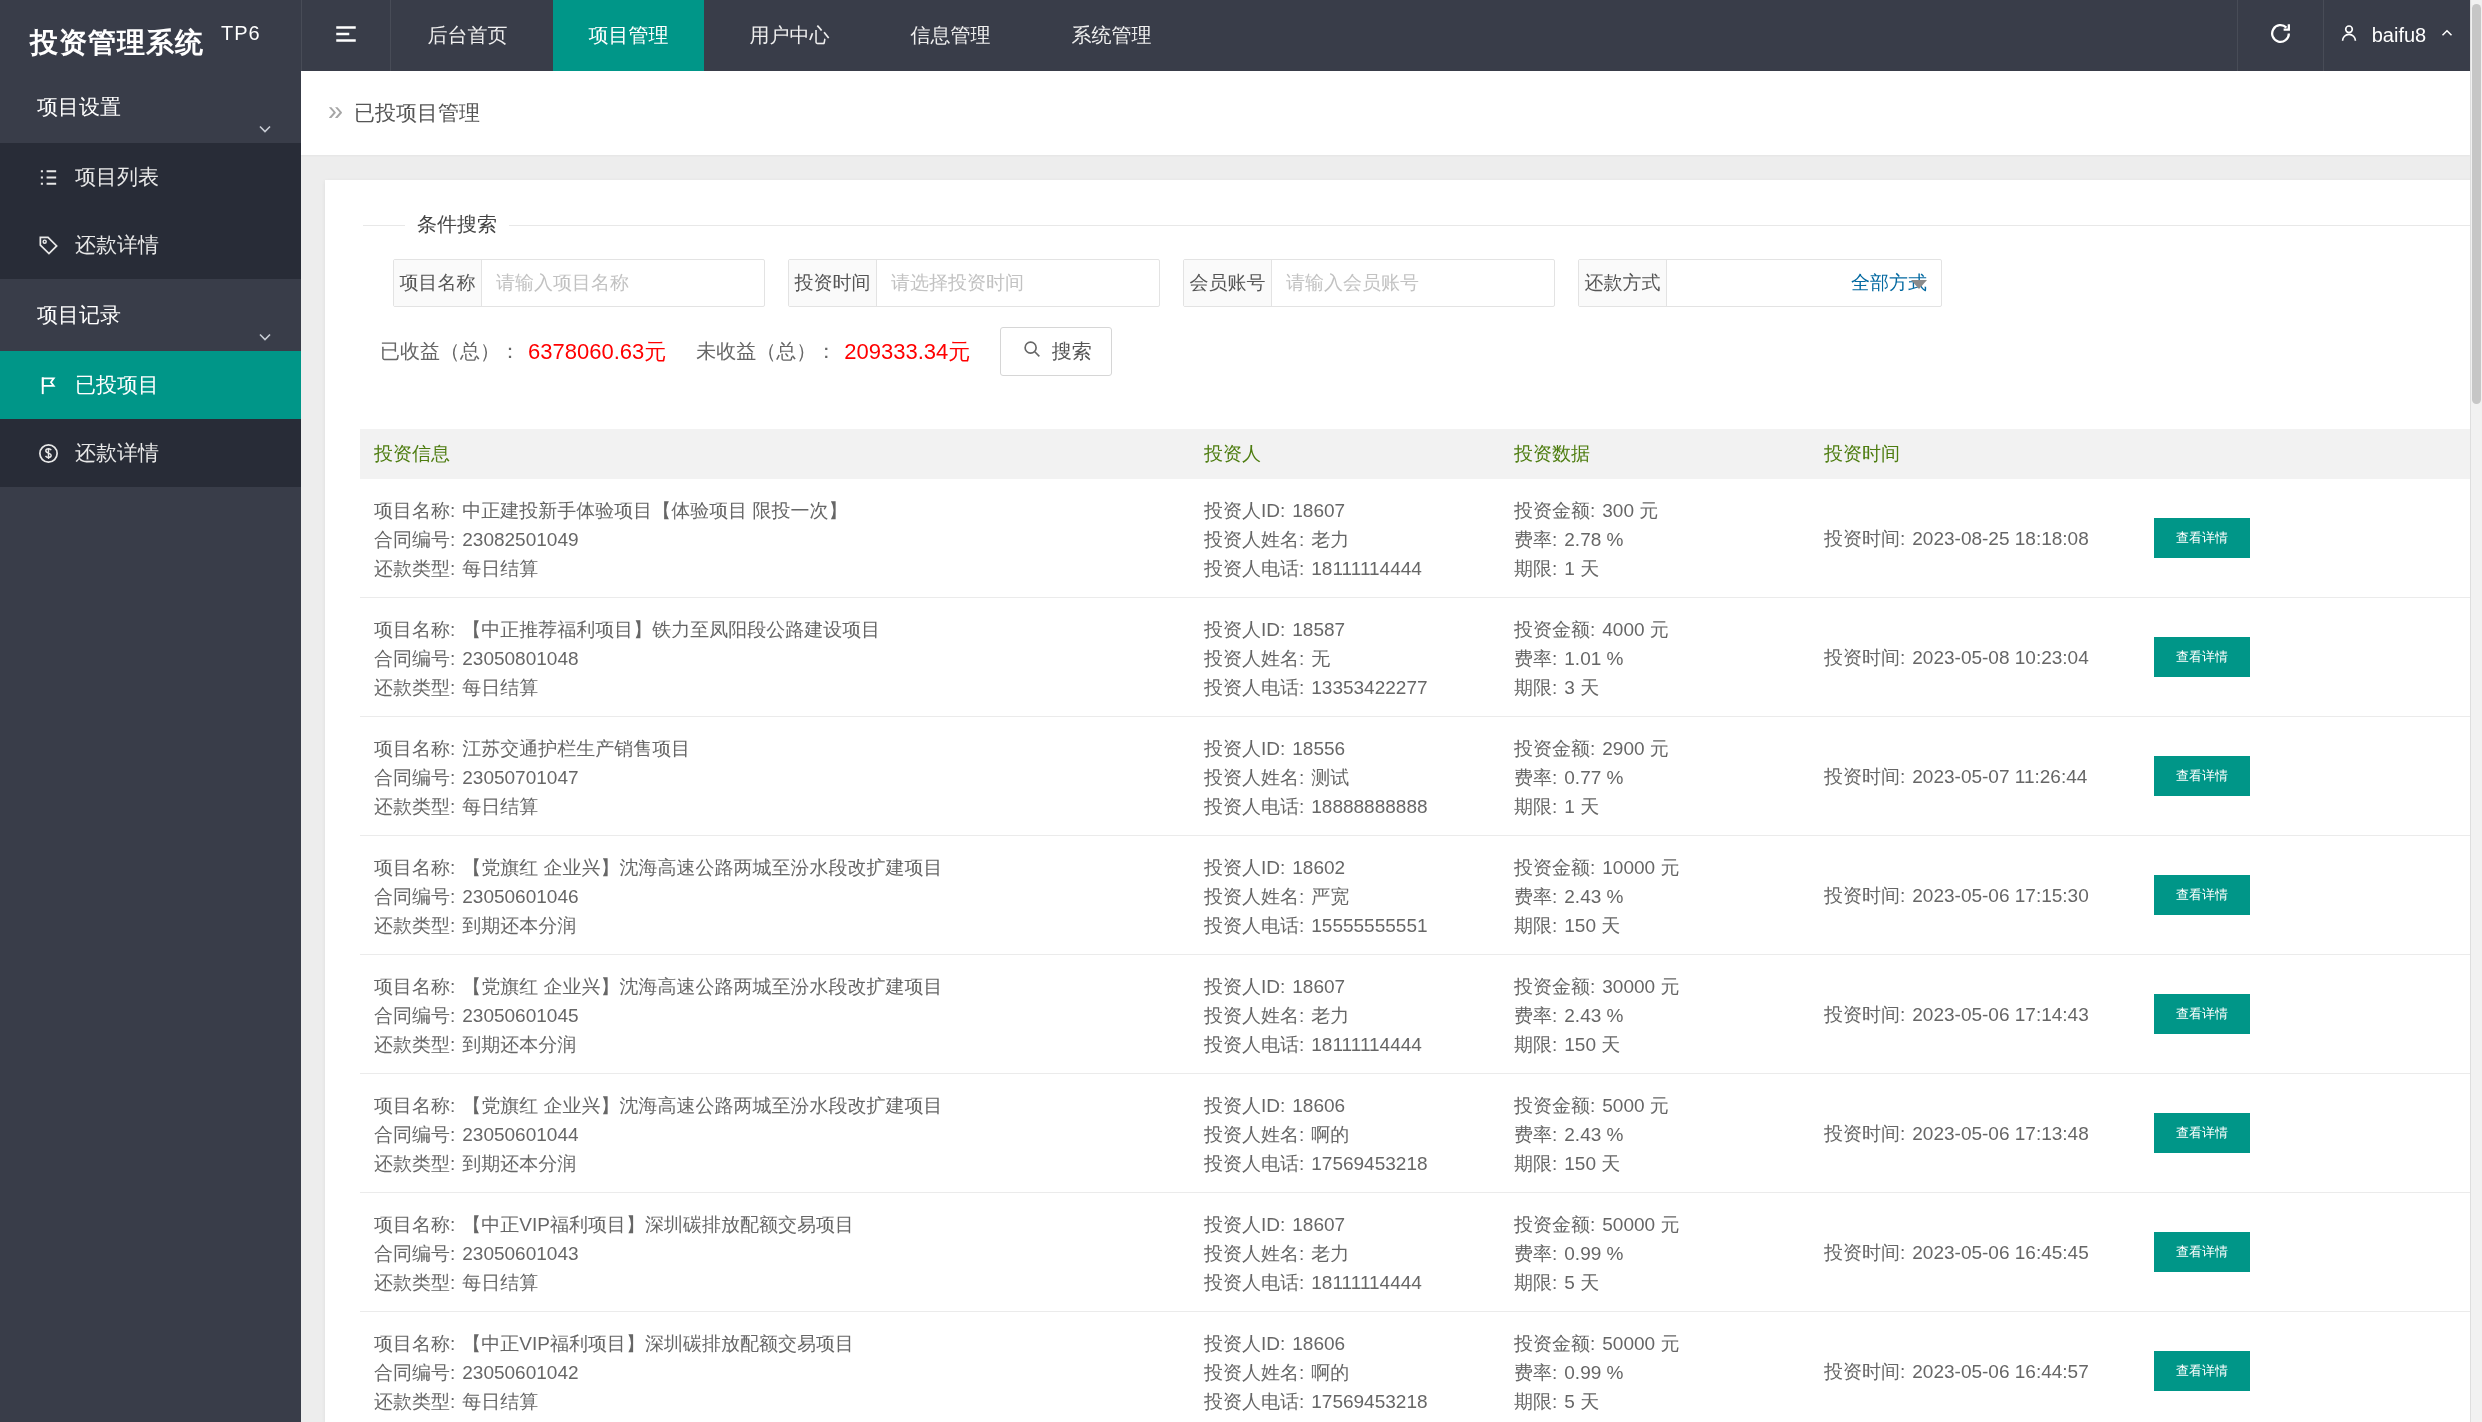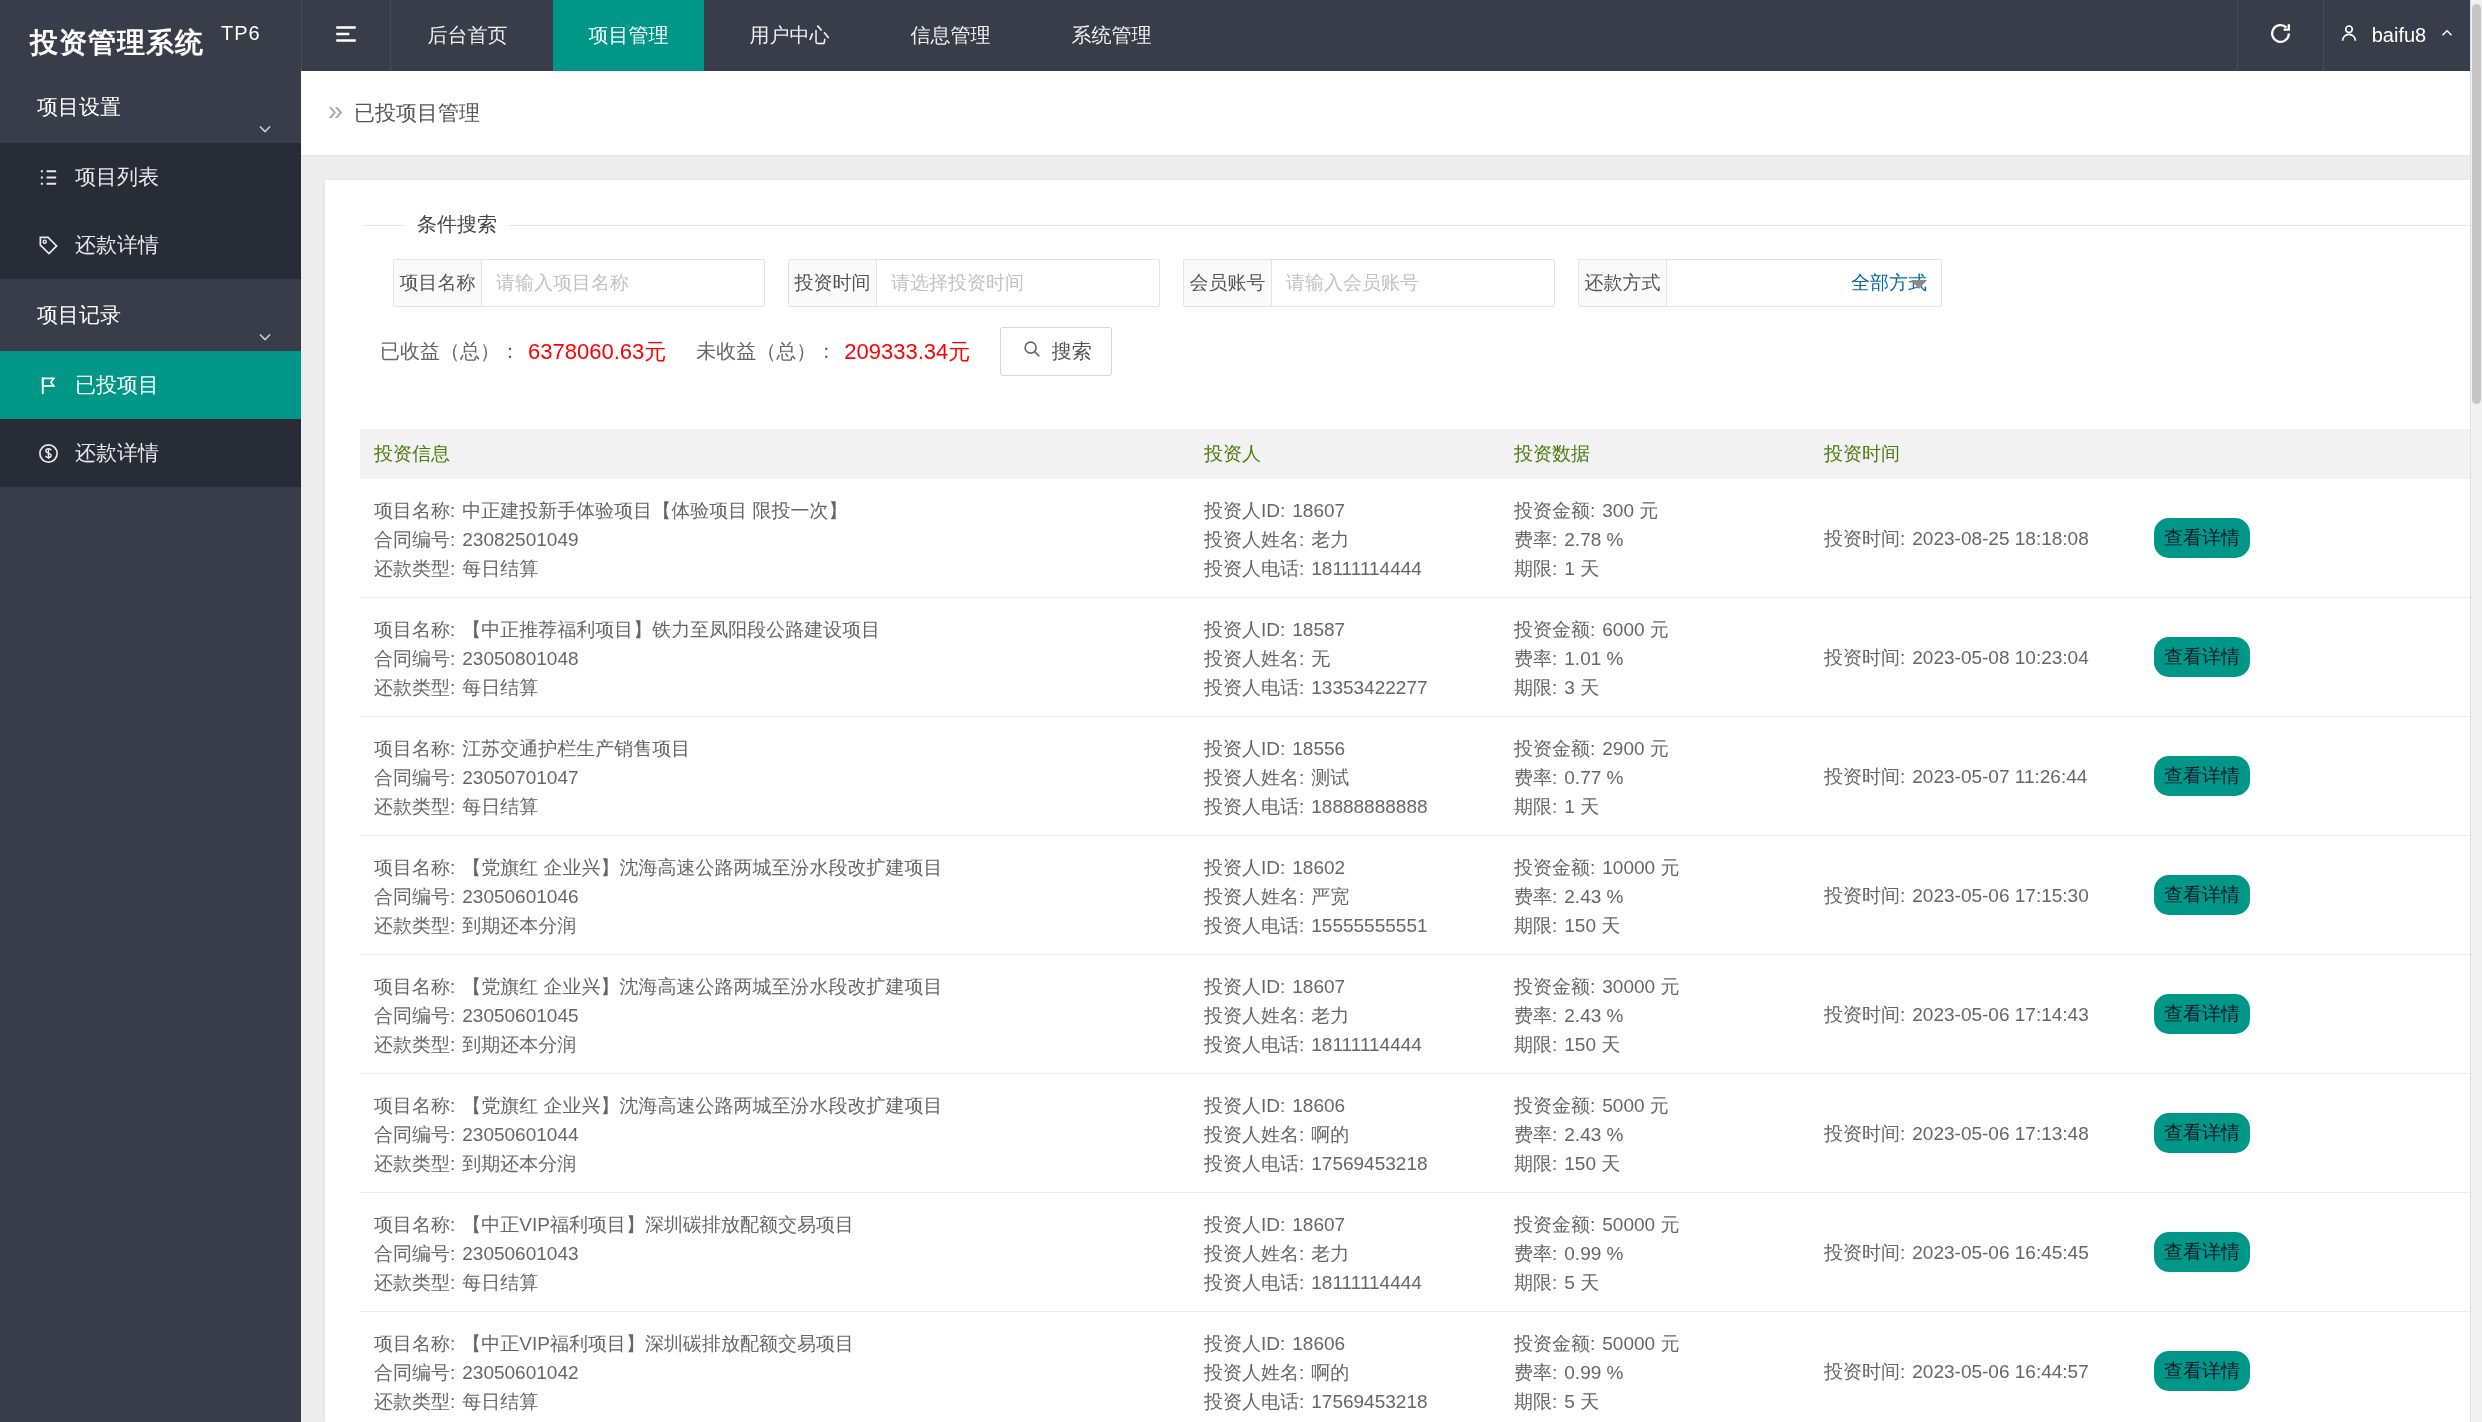--- a/index.html
+++ b/index.html
@@ -52,21 +52,21 @@
 
   .table{margin:53px 35px 0;}
   .thead{display:flex;height:50px;background:#F2F2F2;align-items:center;font-size:19px;color:#4d7c0f;}
   .hc{padding-left:14px;box-sizing:border-box;}
   .c1{width:830px;}.c2{width:310px;}.c3{width:310px;}.c4{width:330px;}.c5{flex:1;}
   .trow{display:flex;height:118px;border-bottom:1px solid #EBEBEB;font-size:19px;color:#666;}
   .cell{padding:17px 0 0 14px;box-sizing:border-box;}
   .cell.vcenter{display:flex;align-items:center;padding-top:0;}
   .line{line-height:29px;white-space:nowrap;}
   .lbl{margin-right:7px;}
-  .detail-btn{width:96px;height:40px;background:#009688;color:#0f172a;border:0;border-radius:15px;font-size:19px;cursor:pointer;}
+  .detail-btn{width:96px;height:40px;background:#009688;color:#ffffff;border:0;border-radius:0;font-size:13px;cursor:pointer;}
 
   
   .scrollbar{position:absolute;right:0;top:0;width:12px;height:1422px;background:#F1F1F1;border-left:1px solid #DEDEDE;box-sizing:border-box;z-index:9;}
   .sthumb{position:absolute;left:1px;top:4px;width:9px;height:400px;background:#C6C6C6;border-radius:5px;}
 </style>
 </head>
 <body>
 
 <div id="app">
 
@@ -255,21 +255,21 @@
       <div class="line"><span class="lbl">项目名称:</span><span>【中正推荐福利项目】铁力至凤阳段公路建设项目</span></div>
       <div class="line"><span class="lbl">合同编号:</span><span>23050801048</span></div>
       <div class="line"><span class="lbl">还款类型:</span><span>每日结算</span></div>
     </div>
     <div class="cell c2">
       <div class="line"><span class="lbl">投资人ID:</span><span>18587</span></div>
       <div class="line"><span class="lbl">投资人姓名:</span><span>无</span></div>
       <div class="line"><span class="lbl">投资人电话:</span><span>13353422277</span></div>
     </div>
     <div class="cell c3">
-      <div class="line"><span class="lbl">投资金额:</span><span>6000 元</span></div>
+      <div class="line"><span class="lbl">投资金额:</span><span>4000 元</span></div>
       <div class="line"><span class="lbl">费率:</span><span>1.01 %</span></div>
       <div class="line"><span class="lbl">期限:</span><span>3 天</span></div>
     </div>
     <div class="cell c4 vcenter">
       <div class="line"><span class="lbl">投资时间:</span><span>2023-05-08 10:23:04</span></div>
     </div>
     <div class="cell c5 vcenter">
       <button class="detail-btn">查看详情</button>
     </div>
   </div>

